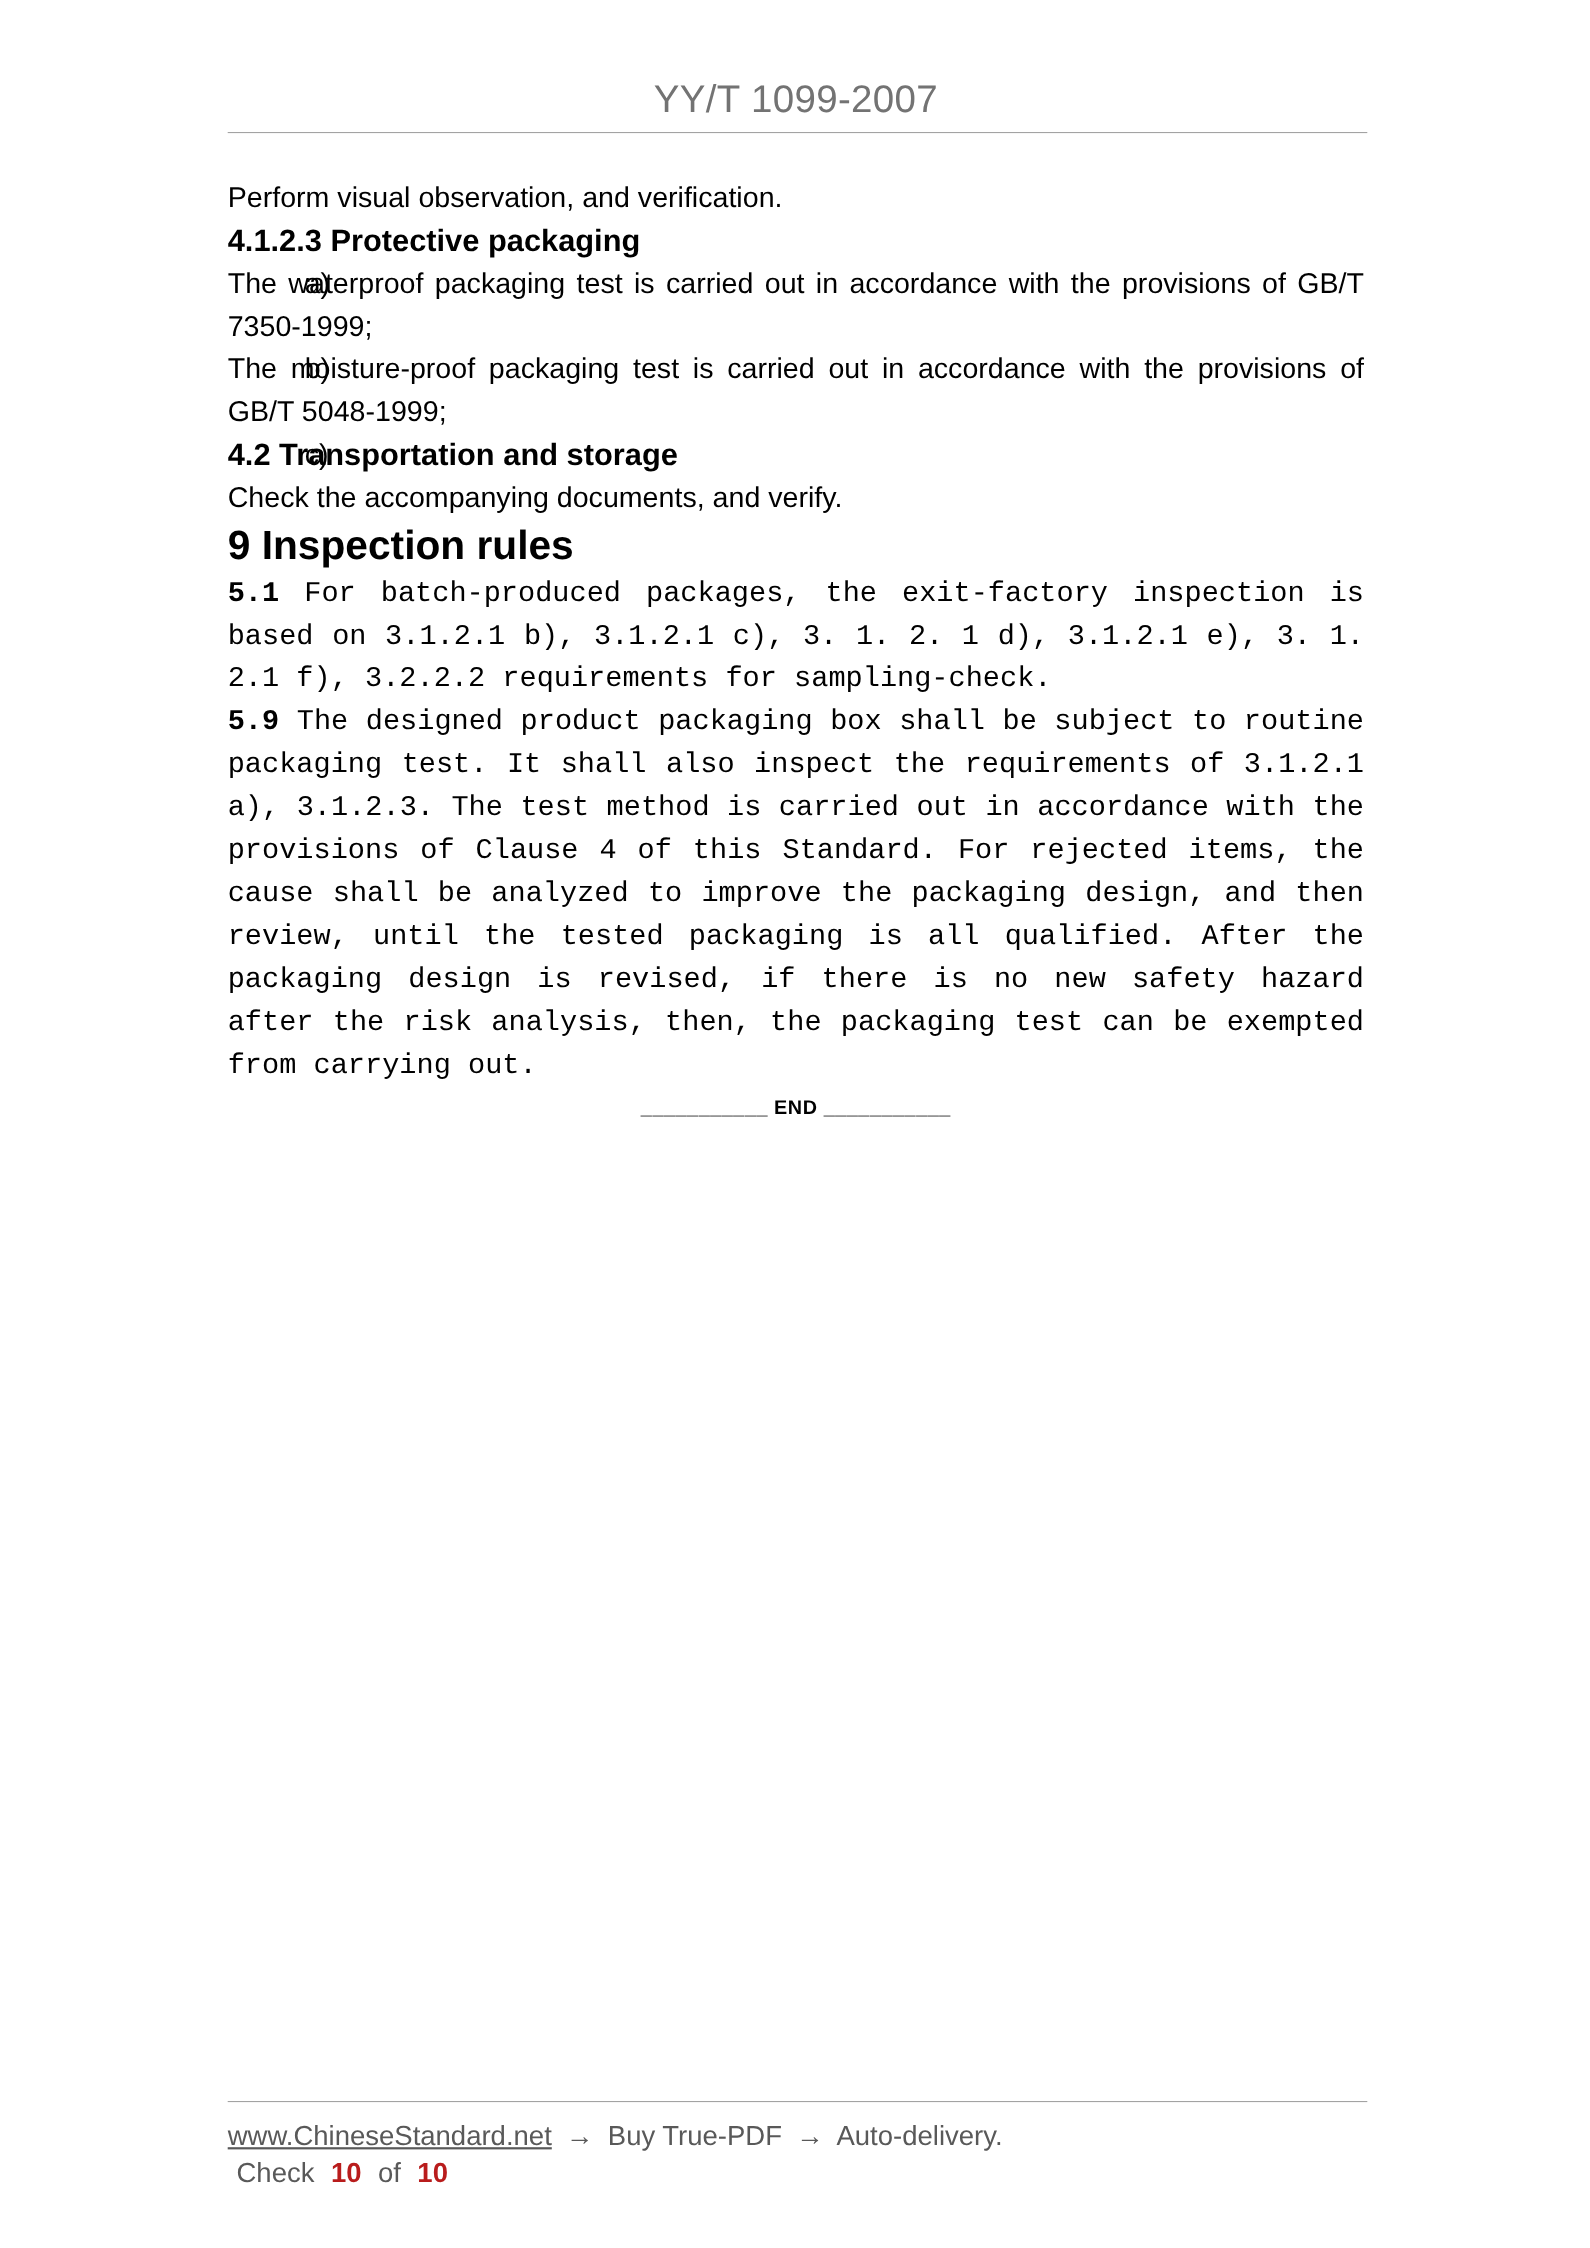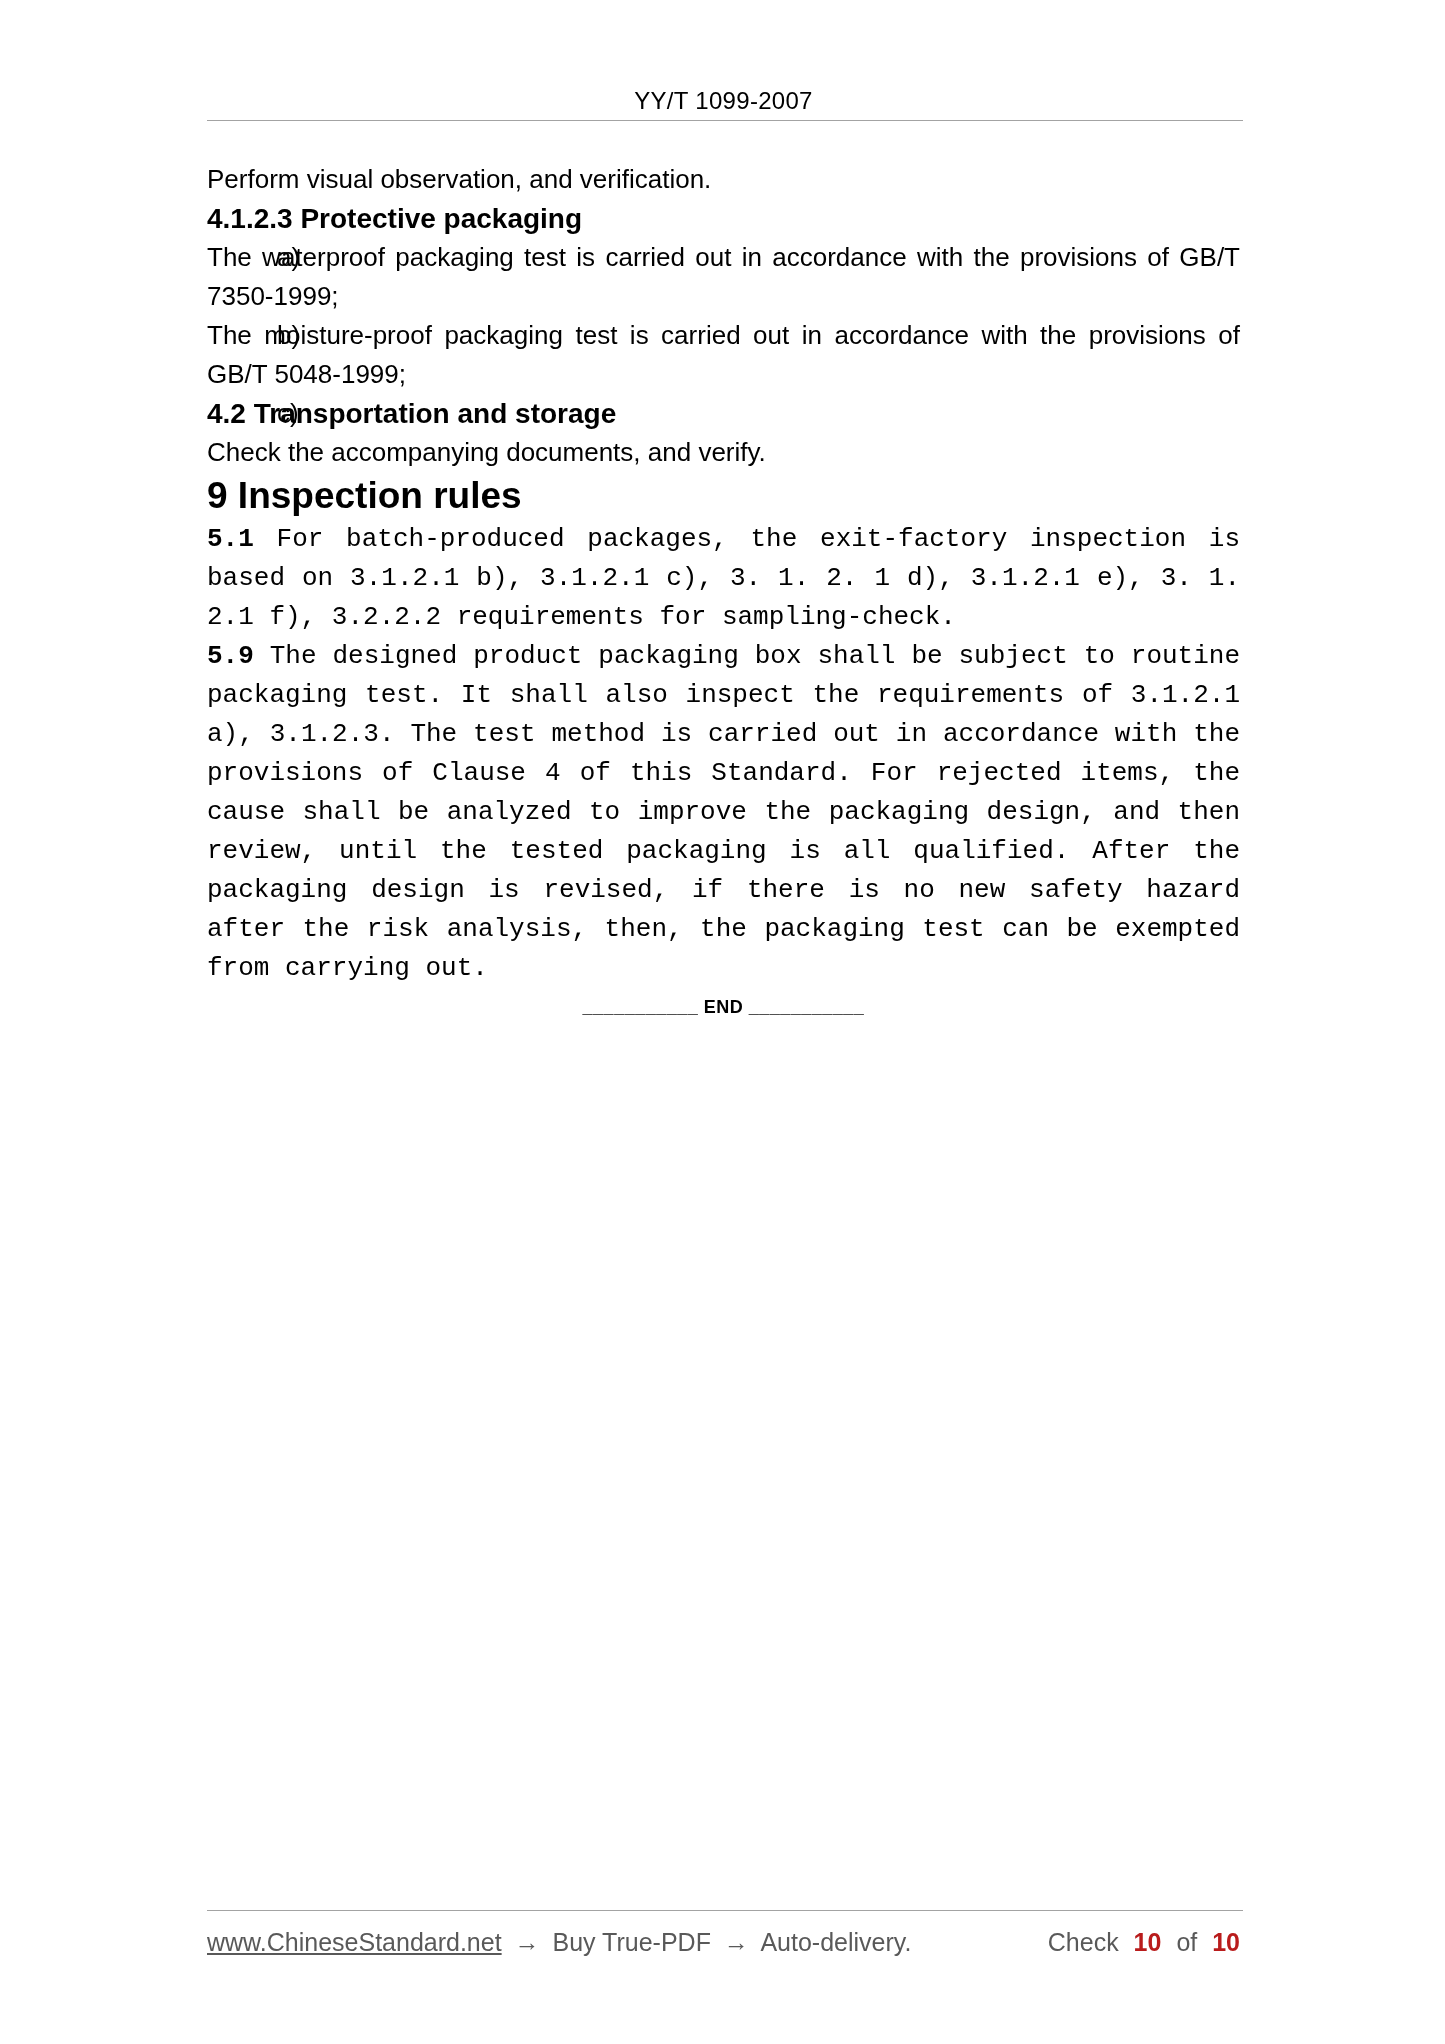--- a/index.html
+++ b/index.html
@@ -7,27 +7,27 @@
     position: relative;
     width: 1445px;
     height: 2044px;
     background: #ffffff;
     font-family: "Liberation Sans", "DejaVu Sans", sans-serif;
     color: #000000;
     overflow: hidden;
   }
   .header-title {
     position: absolute;
-    top: 85px;
+    top: 75px;
     left: 207px;
     width: 1033px;
     text-align: center;
-    font-size: 24px;
+    font-size: 35px;
     line-height: 31px;
-    color: #000000;
+    color: #737373;
     letter-spacing: 0.3px;
   }
   .rule {
     position: absolute;
     left: 207px;
     width: 1036px;
     height: 1px;
     background: #a3a3a3;
   }
   .header-rule { top: 120px; }
@@ -77,20 +77,21 @@
     position: absolute;
     top: 1925px;
     left: 207px;
     width: 1033px;
     display: flex;
     justify-content: space-between;
     align-items: baseline;
     font-size: 25px;
     line-height: 34px;
     color: #595959;
+    flex-direction: column;
   }
   .footer-left span { margin-right: 6px; }
   .footer-link {
     text-decoration: underline;
     color: #595959;
     cursor: pointer;
   }
   .footer-arrow { color: #595959; }
   .page-num { font-weight: bold; color: #b91c1c; }
   .footer-right span { margin-left: 8px; }

